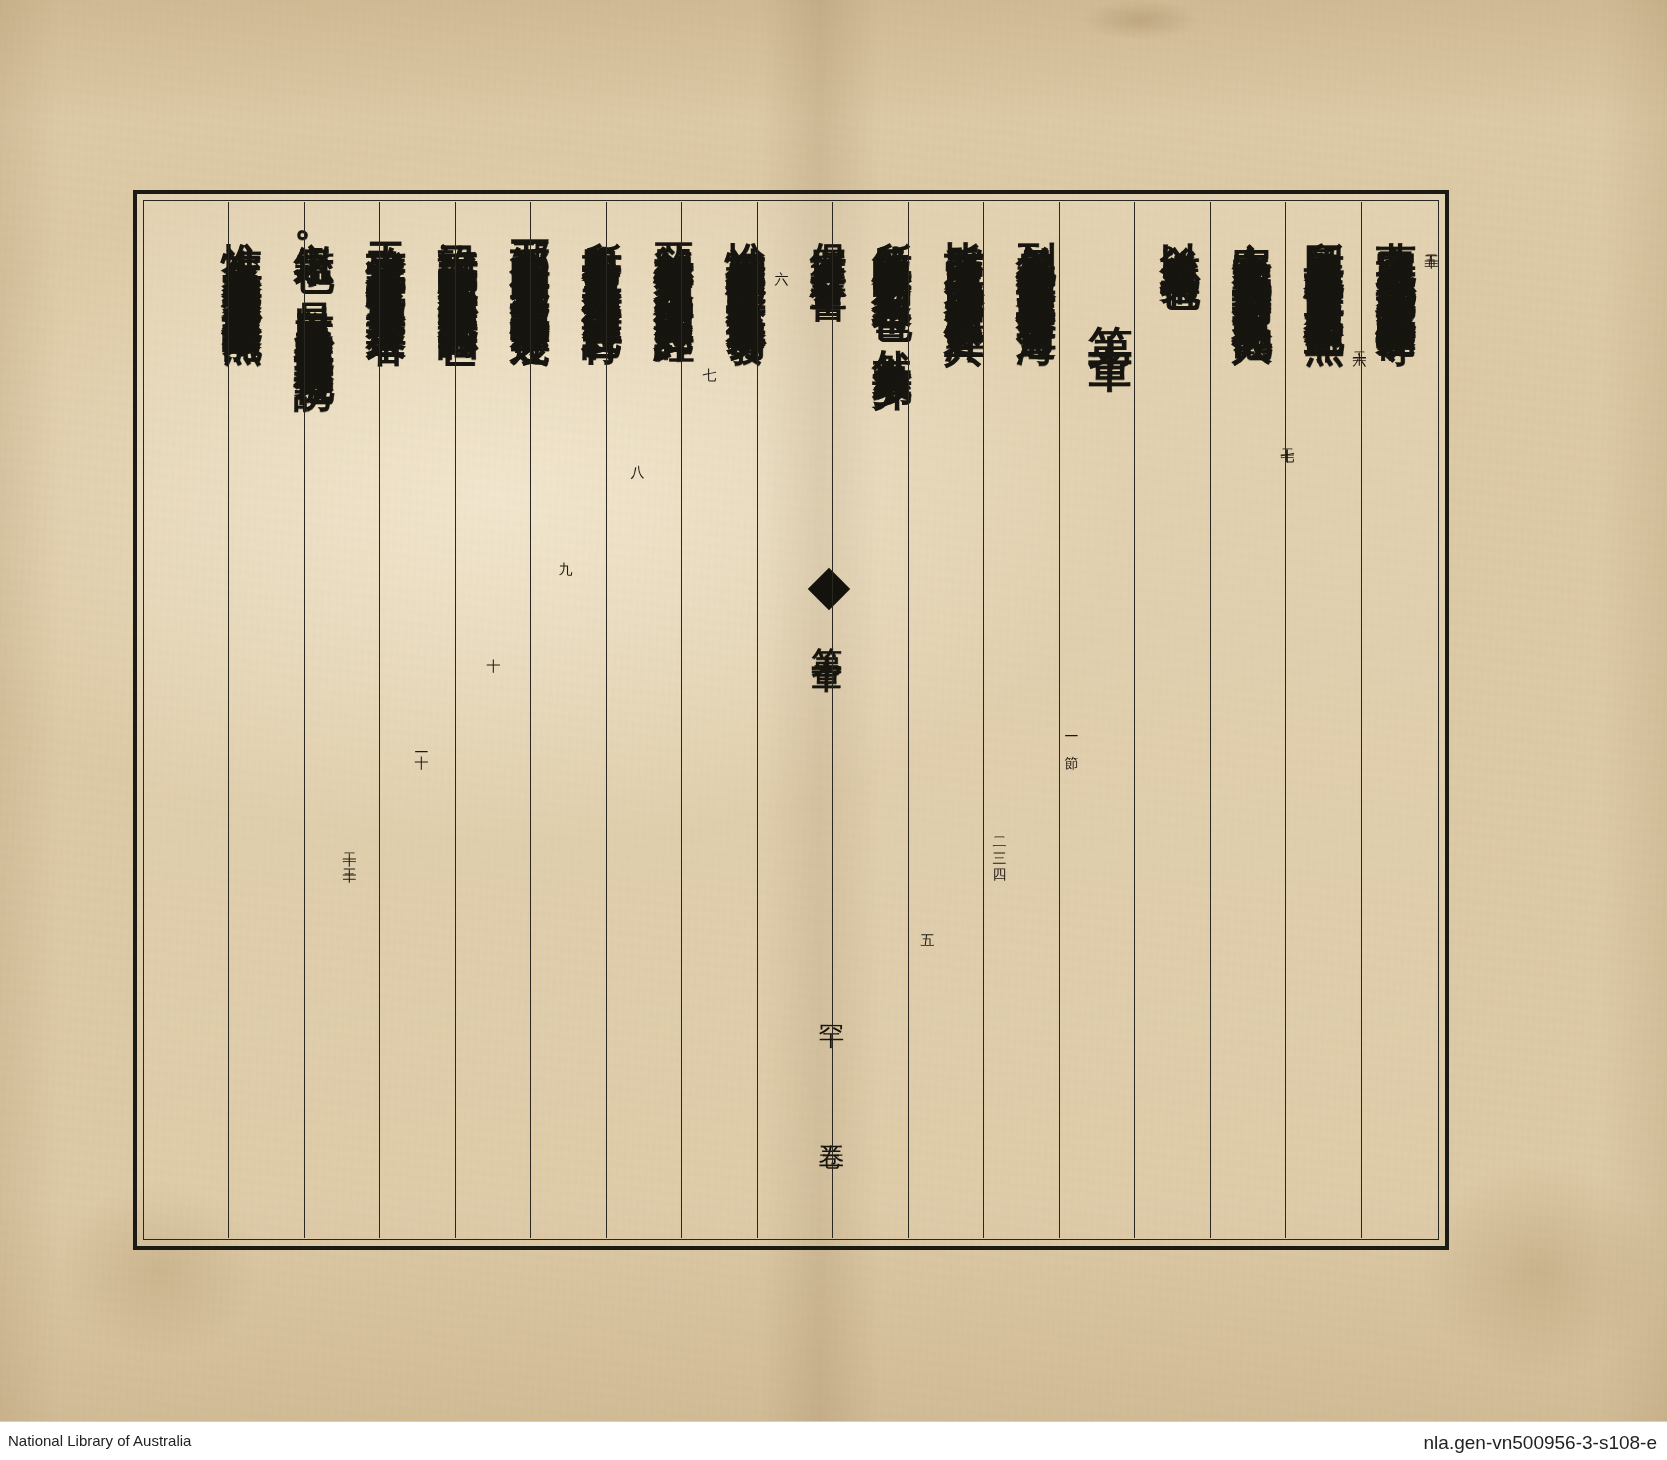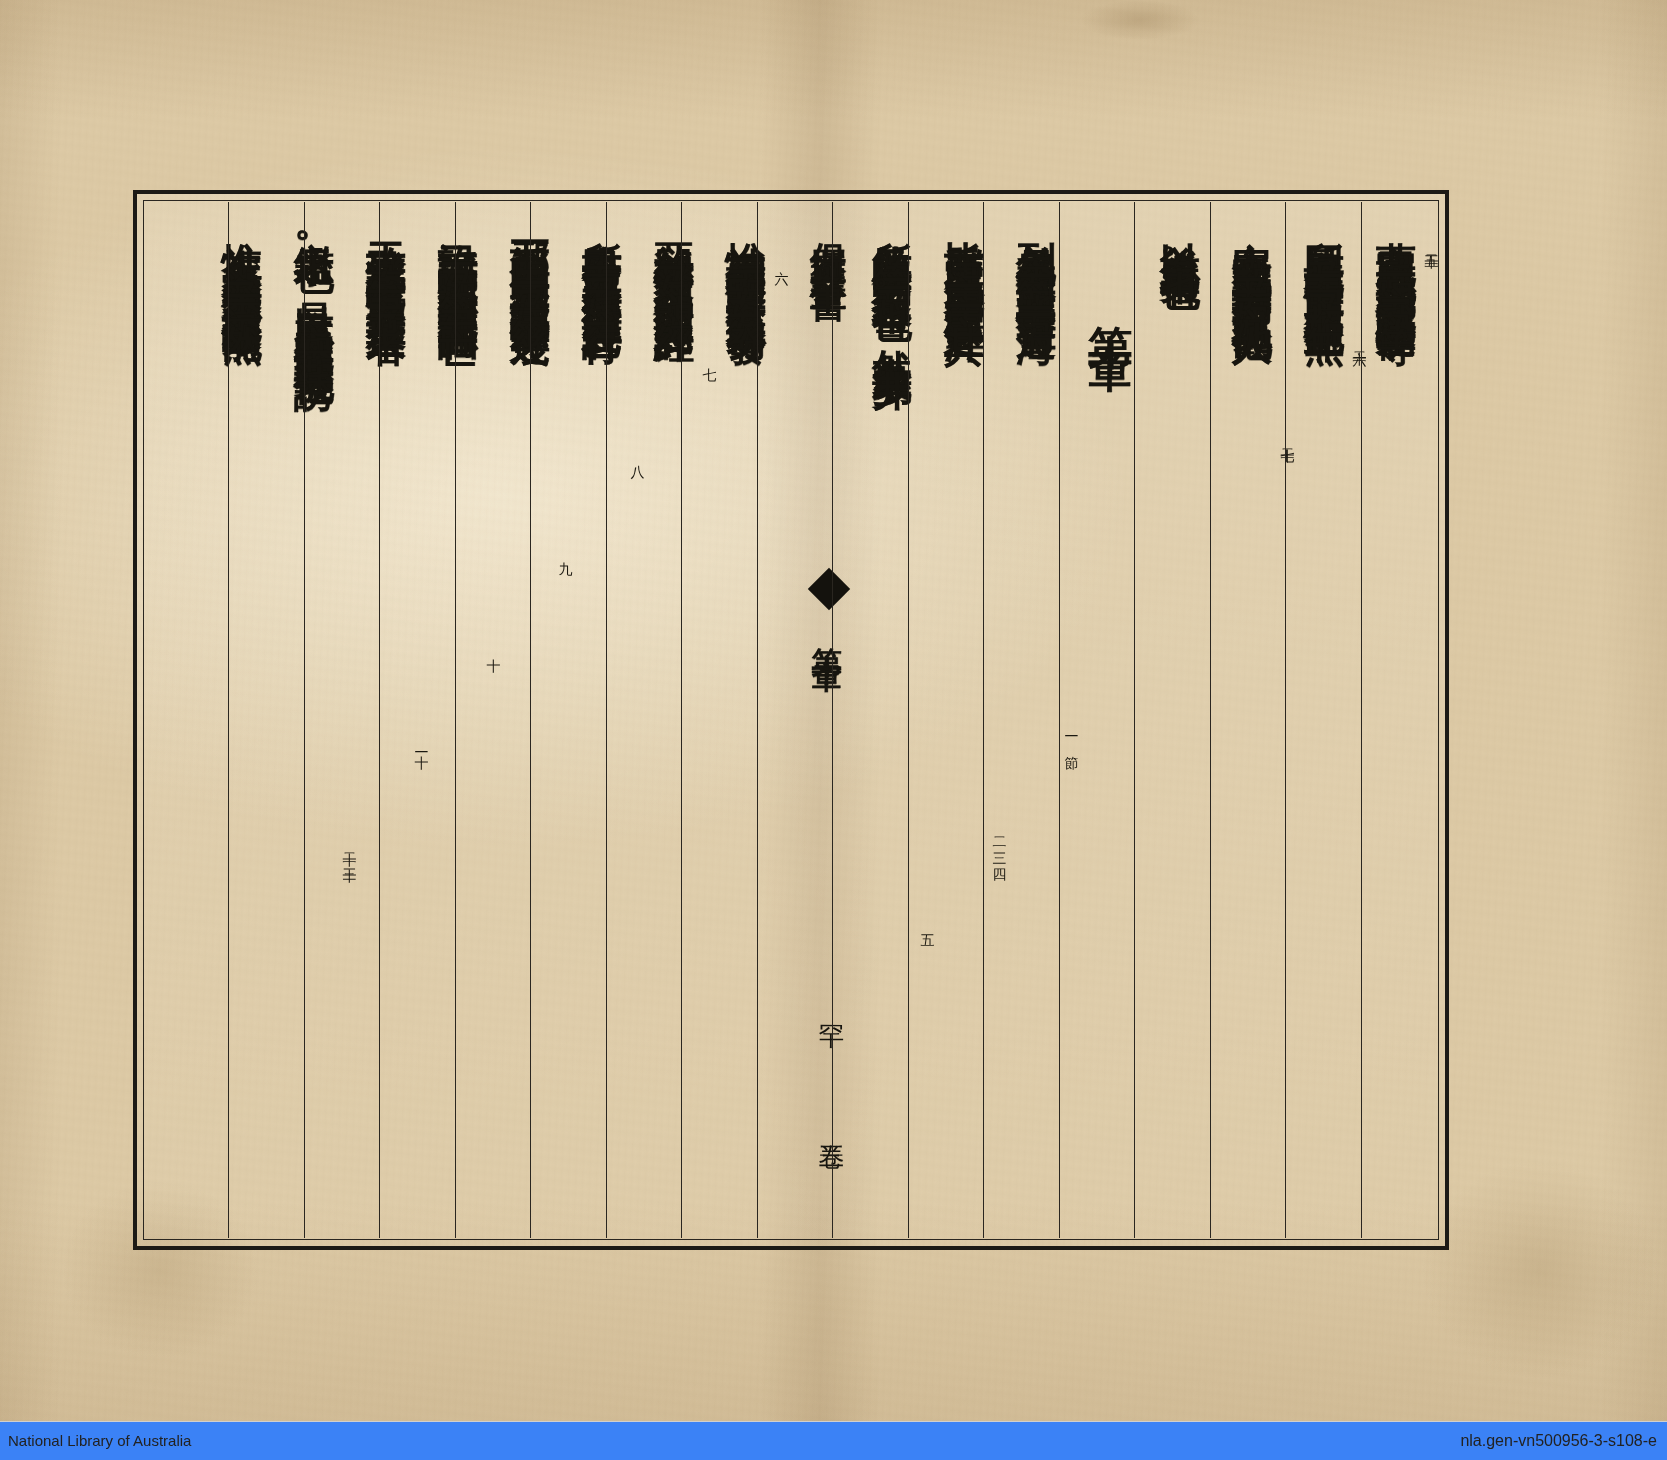--- a/index.html
+++ b/index.html
@@ -131,36 +131,36 @@
     letter-spacing: 2px;
   }
 
   
   .footer {
     position: absolute;
     left: 0;
     top: 1421px;
     width: 1667px;
     height: 39px;
-    background: #3b82f6;
+    background: #ffffff;
     border-top: 1px solid #cfcfcf;
   }
   .footer .left {
     position: absolute;
     left: 8px;
     top: 10px;
     font-size: 15px;
     color: #222;
     font-family: "Liberation Sans", sans-serif;
   }
   .footer .right {
     position: absolute;
     right: 10px;
     top: 10px;
-    font-size: 16px;
+    font-size: 19px;
     color: #222;
     font-family: "Liberation Sans", sans-serif;
   }
   
   .sidenum {
     position: absolute;
     right: 2px;
     writing-mode: vertical-rl;
     text-orientation: upright;
     font-size: 14px;

